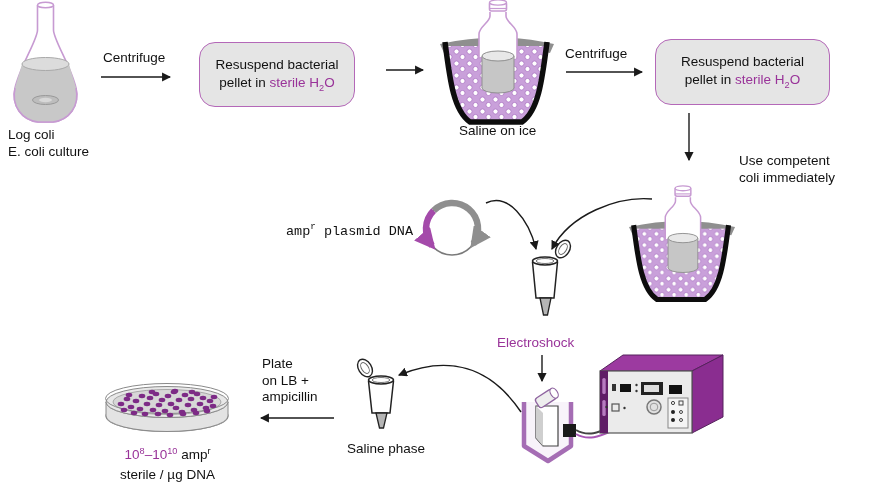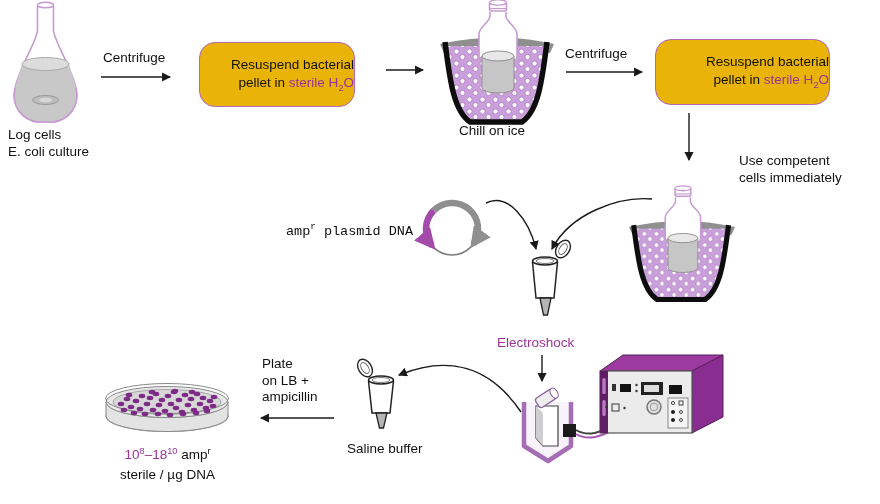--- a/index.html
+++ b/index.html
@@ -3,22 +3,22 @@
 <meta charset="utf-8">
 <style>
   html,body{margin:0;padding:0;background:#fff;}
   .canvas{position:relative;width:880px;height:504px;background:#fff;overflow:hidden;
           font-family:"Liberation Sans",sans-serif;font-size:13.5px;color:#111;}
   svg{position:absolute;left:0;top:0;}
   .t{position:absolute;line-height:1.24;white-space:nowrap;}
   .purple{color:#993399;}
   .center{text-align:center;}
   .right{text-align:right;}
-  .step-box{position:absolute;border:1.6px solid #b468b8;border-radius:16px;background:#eab308;
-            display:flex;flex-direction:column;align-items:flex-end;justify-content:center;
+  .step-box{position:absolute;border:1.6px solid #b468b8;border-radius:16px;background:#e5e5e5;
+            display:flex;flex-direction:column;align-items:center;justify-content:center;
             text-align:center;line-height:1.32;}
   sub{font-size:.68em;}
   sup{font-size:.68em;}
 </style>
 </head>
 <body>
 
 <div class="canvas">
 
   <svg width="880" height="504" viewBox="0 0 880 504">
@@ -203,61 +203,61 @@
       <path d="M689,113 L689,160" marker-end="url(#ah)"></path>
       <path d="M486,203 C508,192 529,220 536,249" marker-end="url(#ah)"></path>
       <path d="M652,199 C618,196 570,214 552,249" marker-end="url(#ah)"></path>
       <path d="M542,355 L542,381" marker-end="url(#ah)"></path>
       <path d="M521,412 C490,366 448,355 399,375" marker-end="url(#ah)"></path>
       <path d="M334,418 L261,418" marker-end="url(#ah)"></path>
     </g>
   </svg>
 
   <div class="t" style="left:8px;top:127px;">
-    <span>Log cells</span><br>
+    <span>Log coli</span><br>
     <span>E. coli culture</span>
   </div>
 
   <div class="t" style="left:103px;top:50px;">Centrifuge</div>
 
   <div class="step-box" style="left:199px;top:42px;width:154px;height:63px;">
     <div>Resuspend bacterial</div>
     <div>
       <span>pellet in </span><span class="purple"><span>sterile H</span><sub>2</sub><span>O</span></span>
     </div>
   </div>
 
-  <div class="t" style="left:459px;top:123px;">Chill on ice</div>
+  <div class="t" style="left:459px;top:123px;">Saline on ice</div>
 
   <div class="t" style="left:565px;top:46px;">Centrifuge</div>
 
   <div class="step-box" style="left:655px;top:39px;width:173px;height:64px;">
     <div>Resuspend bacterial</div>
     <div>
       <span>pellet in </span><span class="purple"><span>sterile H</span><sub>2</sub><span>O</span></span>
     </div>
   </div>
 
   <div class="t" style="left:706px;top:153px;margin-left:33px;">
     <span>Use competent</span><br>
-    <span>cells immediately</span>
+    <span>coli immediately</span>
   </div>
 
   <div class="t right" style="left:280px;top:221px;width:133px;font-family:Liberation Mono, monospace;">
     <span>amp</span><sup>r</sup><span> plasmid DNA</span>
   </div>
 
   <div class="t purple" style="left:497px;top:335px;text-align:right;">Electroshock</div>
 
-  <div class="t" style="left:347px;top:441px;">Saline buffer</div>
+  <div class="t" style="left:347px;top:441px;">Saline phase</div>
 
   <div class="t" style="left:262px;top:356px;">
     <span>Plate</span><br>
     <span>on LB +</span><br>
     <span>ampicillin</span>
   </div>
 
   <div class="t center" style="left:85px;top:444px;width:165px;line-height:1.5;">
-    <span class="purple"><span>10</span><sup>8</sup><span>–18</span><sup>10</sup></span><span><span> amp</span><sup>r</sup></span><br>
+    <span class="purple"><span>10</span><sup>8</sup><span>–10</span><sup>10</sup></span><span><span> amp</span><sup>r</sup></span><br>
     <span>sterile / µg DNA</span>
   </div>
 
 </div>
 
 </body></html>

